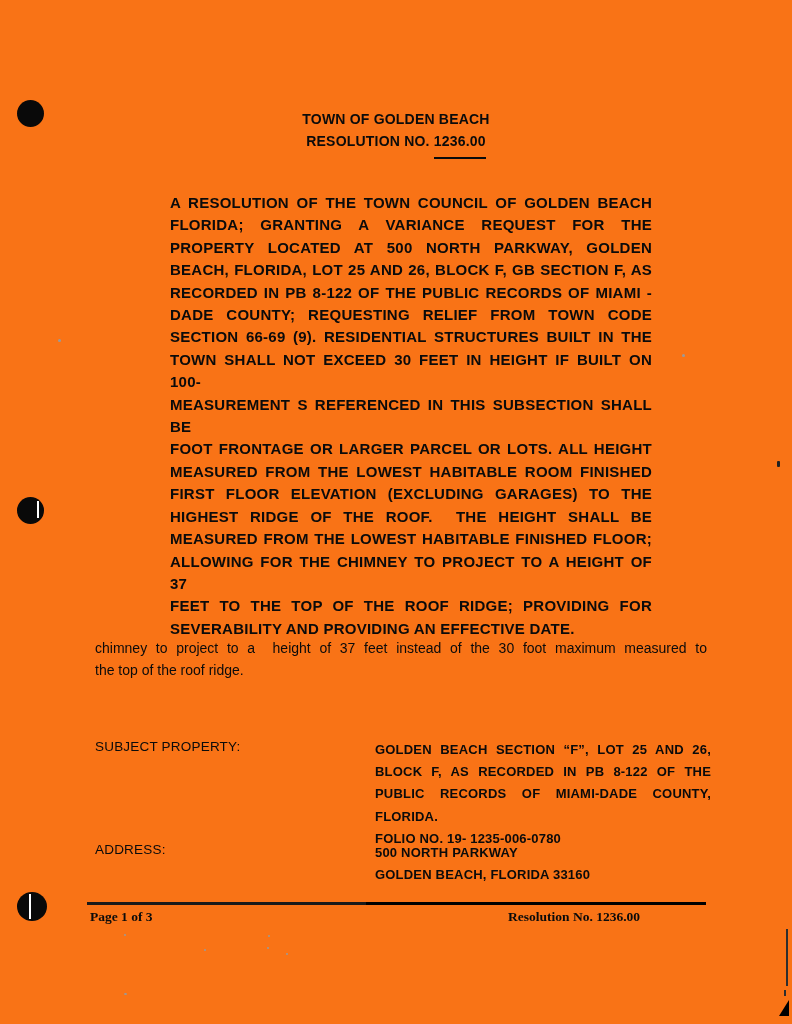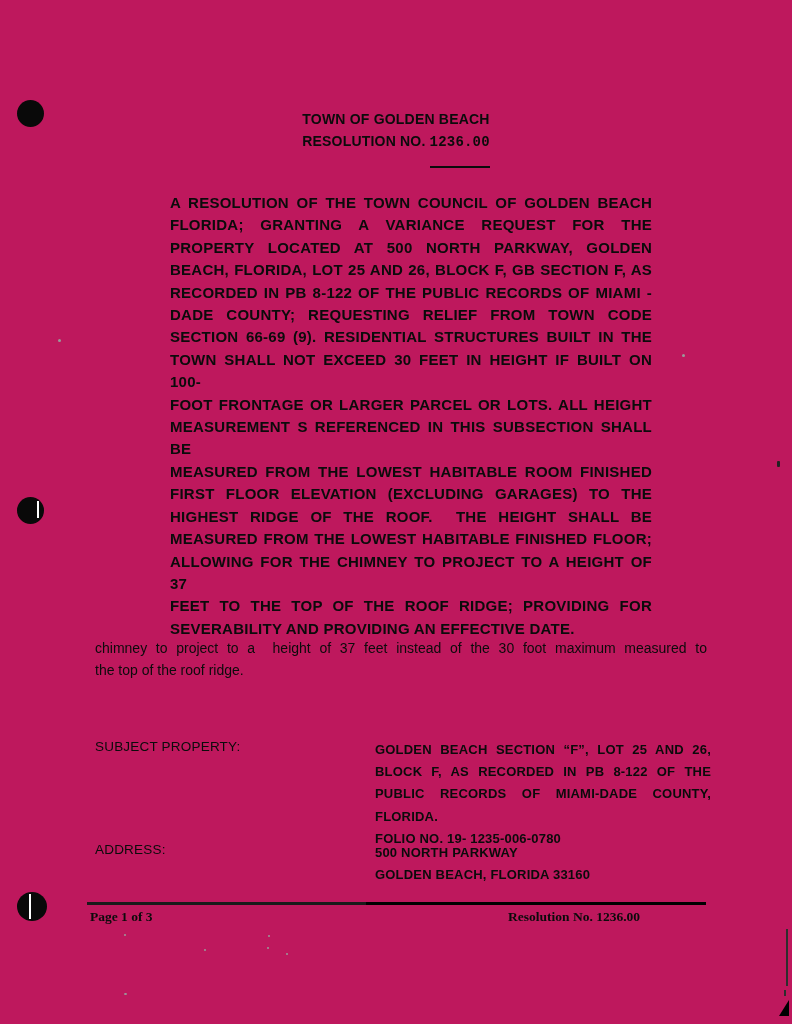--- a/index.html
+++ b/index.html
@@ -1,37 +1,37 @@
 <!DOCTYPE html>
 <html><head>
 <meta charset="utf-8">
 <title>Town of Golden Beach Resolution No. 1236.00</title>
 <style>
   html,body{margin:0;padding:0;background:#e8e8e8;}
   #page{
     position:relative;
     width:792px;height:1024px;
     margin:0 auto;
-    background:#be185d;
+    background:#f97316;
     overflow:hidden;
     font-family:"Liberation Sans",sans-serif;
     color:#0b0b0b;
   }
   .abs{position:absolute;}
 
   
   .doc-header{
     left:0;top:109px;width:792px;
     text-align:center;
     font-weight:bold;
     font-size:14px;
     line-height:21.5px;
     letter-spacing:.2px;
   }
-  .res-number{border-bottom:2px solid #0b0b0b;padding-bottom:16px;font-family:Liberation Mono, monospace;}
+  .res-number{border-bottom:2px solid #0b0b0b;padding-bottom:8px;}
 
   
   .res-body{
     left:170px;top:192px;width:482px;
     font-weight:bold;
     font-size:15px;
     letter-spacing:.25px;
   }
   .jl{
     text-align:justify;
@@ -121,22 +121,22 @@
 
   <div class="abs res-body">
     <div class="jl">A RESOLUTION OF THE TOWN COUNCIL OF GOLDEN BEACH</div>
     <div class="jl">FLORIDA; GRANTING A VARIANCE REQUEST FOR THE</div>
     <div class="jl">PROPERTY LOCATED AT 500 NORTH PARKWAY, GOLDEN</div>
     <div class="jl">BEACH, FLORIDA, LOT 25 AND 26, BLOCK F, GB SECTION F, AS</div>
     <div class="jl">RECORDED IN PB 8-122 OF THE PUBLIC RECORDS OF MIAMI -</div>
     <div class="jl">DADE COUNTY; REQUESTING RELIEF FROM TOWN CODE</div>
     <div class="jl">SECTION 66-69 (9). RESIDENTIAL STRUCTURES BUILT IN THE</div>
     <div class="jl">TOWN SHALL NOT EXCEED 30 FEET IN HEIGHT IF BUILT ON 100-</div>
+    <div class="jl">MEASUREMENT S REFERENCED IN THIS SUBSECTION SHALL BE</div>
     <div class="jl">FOOT FRONTAGE OR LARGER PARCEL OR LOTS. ALL HEIGHT</div>
-    <div class="jl">MEASUREMENT S REFERENCED IN THIS SUBSECTION SHALL BE</div>
     <div class="jl">MEASURED FROM THE LOWEST HABITABLE ROOM FINISHED</div>
     <div class="jl">FIRST FLOOR ELEVATION (EXCLUDING GARAGES) TO THE</div>
     <div class="jl">HIGHEST RIDGE OF THE ROOF.&nbsp; THE HEIGHT SHALL BE</div>
     <div class="jl">MEASURED FROM THE LOWEST HABITABLE FINISHED FLOOR;</div>
     <div class="jl">ALLOWING FOR THE CHIMNEY TO PROJECT TO A HEIGHT OF 37</div>
     <div class="jl">FEET TO THE TOP OF THE ROOF RIDGE; PROVIDING FOR</div>
     <div class="jl last">SEVERABILITY AND PROVIDING AN EFFECTIVE DATE.</div>
   </div>
 
 

